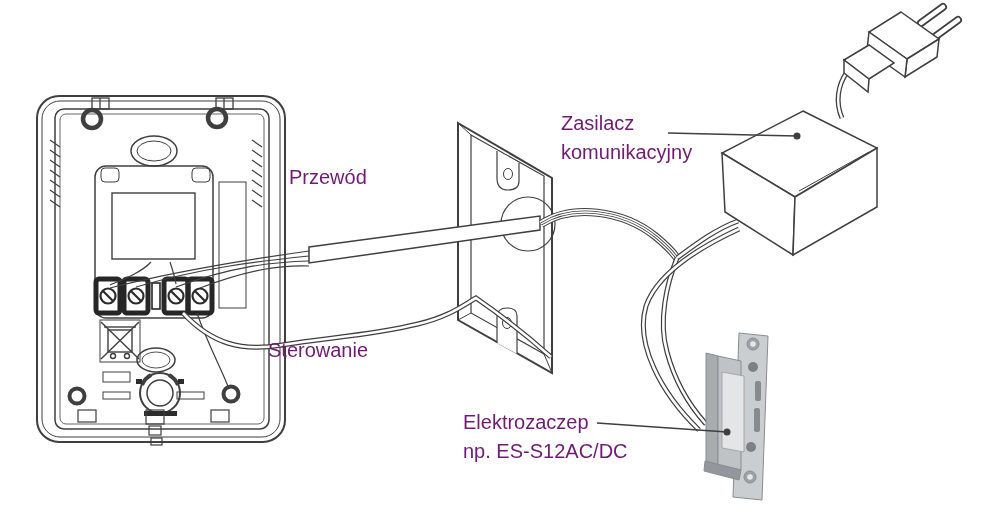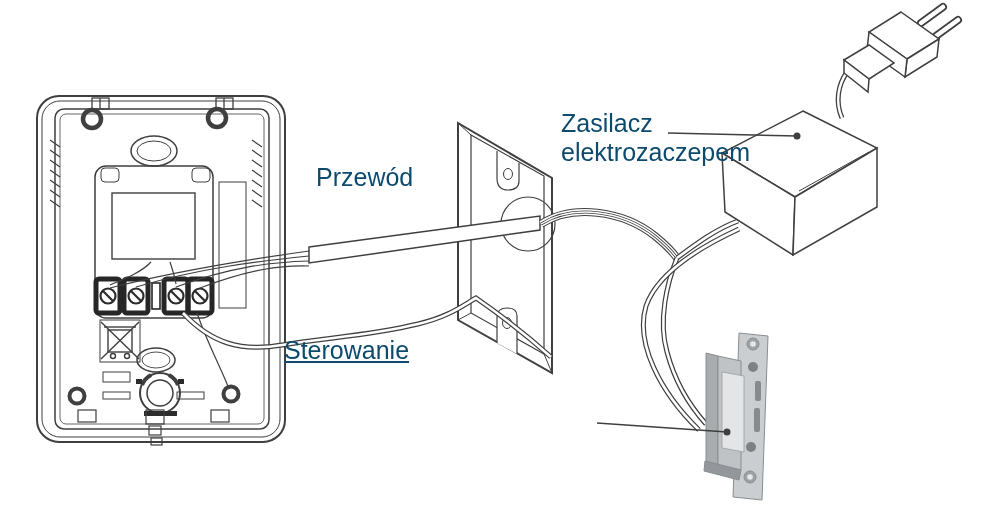--- a/index.html
+++ b/index.html
@@ -1,19 +1,19 @@
 <!DOCTYPE html>
 <html><head>
 <meta charset="utf-8">
 <style>
   html,body{margin:0;padding:0;background:#ffffff;}
   #stage{position:relative;width:1000px;height:507px;background:#ffffff;overflow:hidden;
          font-family:"Liberation Sans", sans-serif;}
   #stage svg{position:absolute;left:0;top:0;}
-  .label{position:absolute;font-size:25px;line-height:29px;color:#0c4a6e;white-space:nowrap;}
+  .label{position:absolute;font-size:20px;line-height:29px;color:#701a75;white-space:nowrap;}
   .label span{display:block;}
 </style>
 </head>
 <body>
 
 <div id="stage">
 <svg width="1000" height="507" viewBox="0 0 1000 507">
   <g fill="none" stroke="#3f3f3f" stroke-width="1.5">
 
     <g>
@@ -209,29 +209,31 @@
 
     <g stroke-width="1.4">
       <line x1="668" y1="133" x2="797" y2="136"></line>
       <circle cx="797" cy="136" r="3.5" fill="#3f3f3f" stroke="none"></circle>
       <line x1="597" y1="423" x2="727" y2="432"></line>
       <circle cx="727" cy="432" r="3.5" fill="#3f3f3f" stroke="none"></circle>
     </g>
   </g>
 </svg>
 
-<div class="label" style="left:289px;top:163px;margin-left:27px;">
+<div class="label" style="left:289px;top:163px;">
   <span>Przewód</span>
 </div>
 
-<div class="label" style="left:284px;top:336px;text-decoration:underline;">
+<div class="label" style="left:268px;top:336px;">
   <span>Sterowanie</span>
 </div>
 
 <div class="label" style="left:561px;top:109px;">
   <span>Zasilacz</span>
-  <span>elektrozaczepem</span>
+  <span>komunikacyjny</span>
 </div>
 
 <div class="label" style="left:463px;top:408px;">
+  <span>Elektrozaczep</span>
+  <span>np. ES-S12AC/DC</span>
 </div>
 
 </div>
 
 </body></html>

